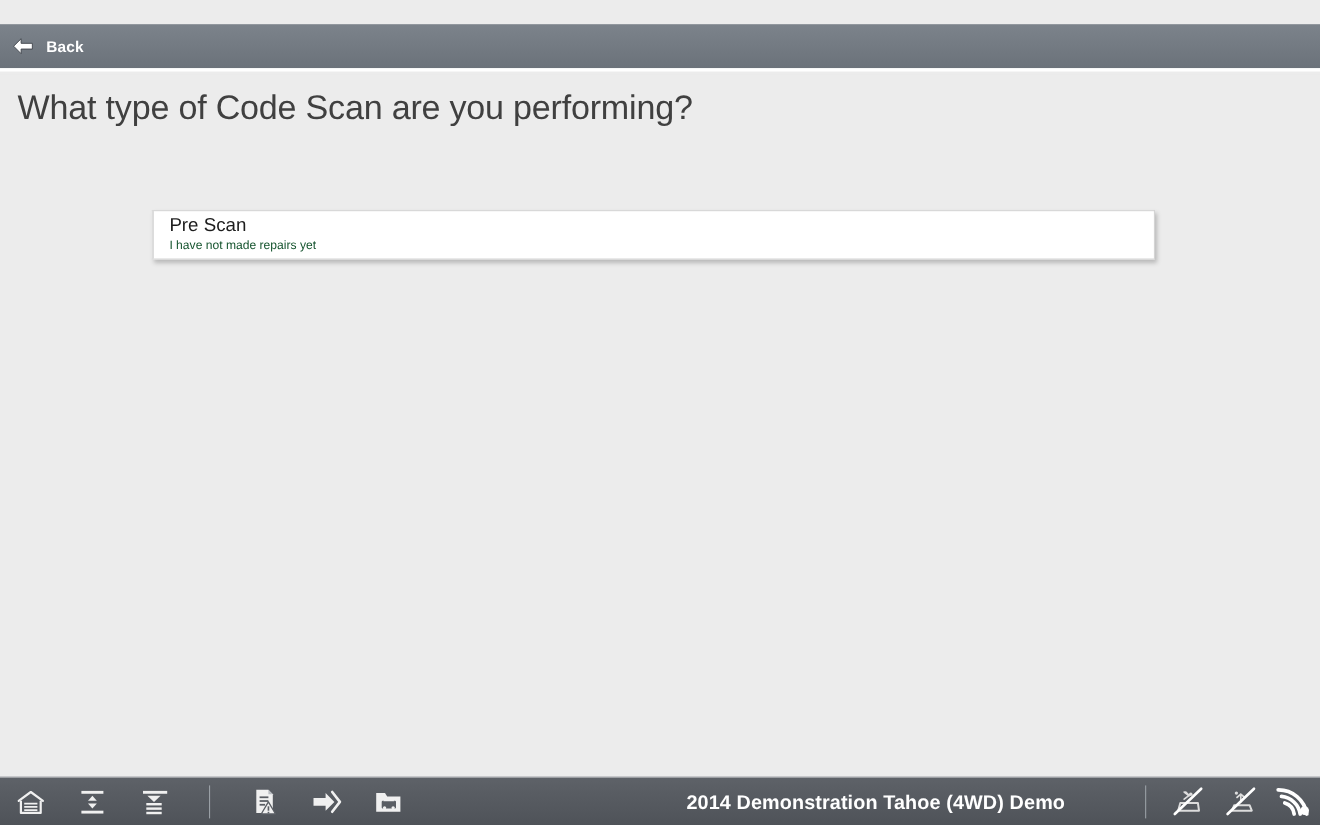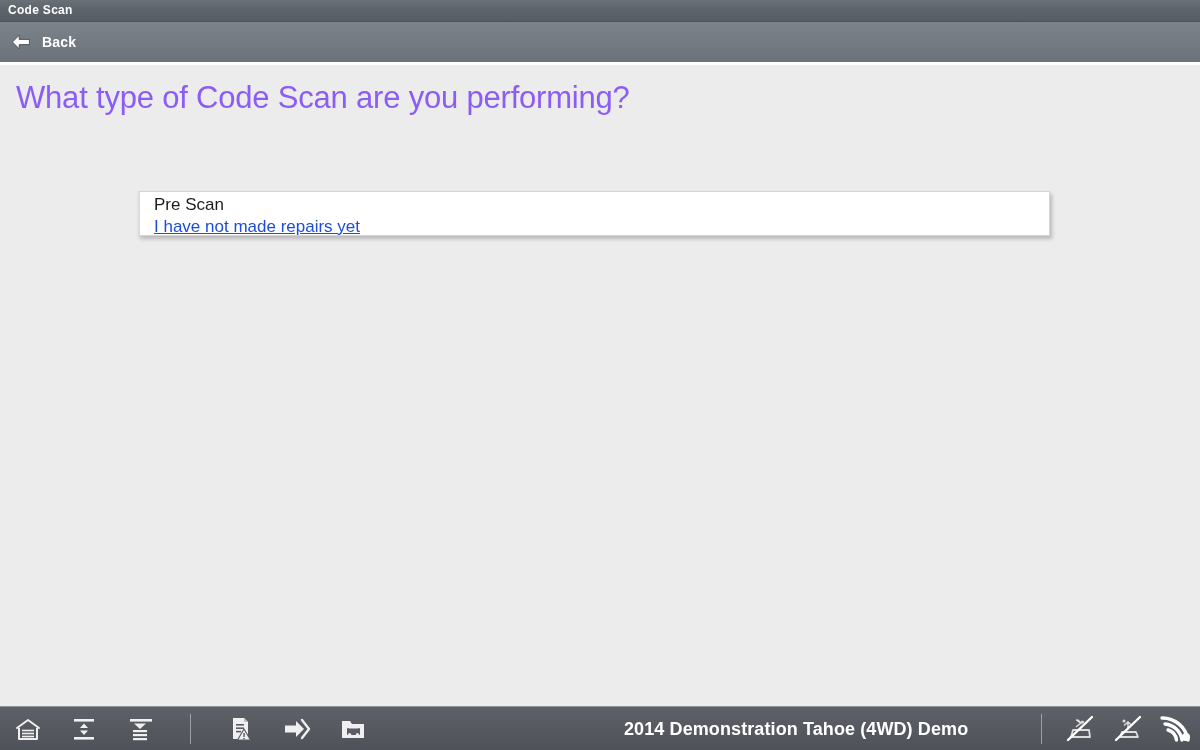--- a/index.html
+++ b/index.html
@@ -80,21 +80,21 @@
     width: 1200px;
     height: 638px;
     background: #ececec;
   }
   .page-title {
     position: absolute;
     left: 16px;
     top: 12px;
     font-size: 31px;
     font-weight: normal;
-    color: #8b5cf6;
+    color: #404040;
     letter-spacing: -0.2px;
   }
 
   .options {
     position: absolute;
     left: 138px;
     top: 123px;
     width: 912px;
   }
   .option-card {
@@ -113,23 +113,22 @@
     position: absolute;
     left: 14px;
     top: 3px;
     font-size: 17px;
     color: #1c1c1c;
   }
   .option-sub {
     position: absolute;
     left: 14px;
     top: 25px;
-    font-size: 17px;
-    color: #1d4ed8;
-    text-decoration: underline;
+    font-size: 11px;
+    color: #14532d;
   }
 
   
   .footer {
     position: absolute;
     left: 0; top: 706px;
     width: 1200px;
     height: 44px;
     background: linear-gradient(to bottom, #5e6268 0%, #585c62 35%, #53575d 70%, #4e5258 100%);
     border-top: 1px solid #8e9298;
@@ -188,23 +187,20 @@
     align-items: center;
     justify-content: center;
     cursor: pointer;
   }
 </style>
 </head>
 <body>
 
 <div class="app">
 
-  <div class="titlebar">
-    <div class="titlebar-text">Code Scan</div>
-  </div>
 
   <div class="backbar">
     <div class="back-button">
       <span class="back-arrow">
         <svg width="22" height="20" viewBox="0 0 22 20">
           <path d="M9.2 3.2 L2.4 10 L9.2 16.8 L9.2 12.6 L19.4 12.6 L19.4 7.4 L9.2 7.4 Z" fill="#ffffff" stroke="#3a3f45" stroke-width="0.8" stroke-linejoin="round"></path>
         </svg>
       </span>
       <span class="back-label">Back</span>
     </div>

